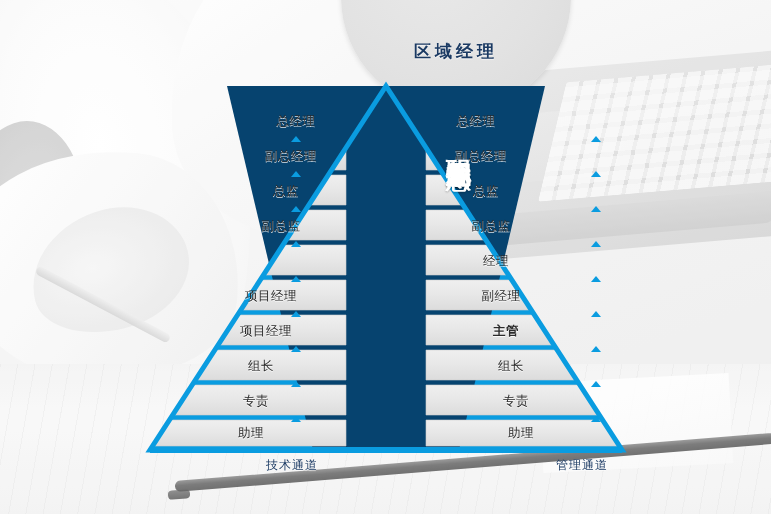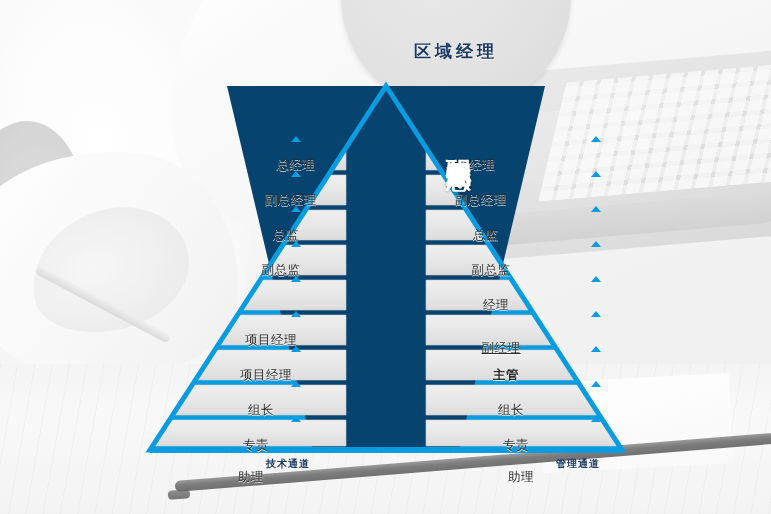--- a/index.html
+++ b/index.html
@@ -76,35 +76,34 @@
 
   
   .pyramid{position:absolute;left:0;top:0;width:771px;height:514px;}
   .pyr-svg{position:absolute;left:0;top:0;}
 
   
   .row-label{
     position:absolute;text-align:center;color:#2b2b2b;font-size:12.5px;
     white-space:nowrap;letter-spacing:.5px;
     text-shadow:0 1px 0 rgba(255,255,255,.85);
-    margin-top:44px;
   }
 
   
   .center-text{
     position:absolute;left:430px;top:140px;width:42px;
     color:#ffffff;font-size:25px;font-weight:700;line-height:1.10;
     letter-spacing:1px;text-align:center;
     writing-mode:vertical-rl;text-orientation:upright;
     text-shadow:0 1px 2px rgba(0,0,0,.25);
   }
 
   
   .channel{
-    position:absolute;top:457px;font-size:10px;font-weight:700;color:#1b3a63;
+    position:absolute;top:457px;font-size:12px;font-weight:400;color:#1b3a63;
     letter-spacing:1px;text-shadow:0 1px 1px rgba(255,255,255,.75);
     white-space:nowrap;
   }
   .channel.left{left:266px;}
   .channel.right{left:556px;}
 </style>
 </head>
 <body>
 
 <div id="stage">
@@ -217,21 +216,21 @@
     <div class="row-label" style="left:166px;top:323px;width:200px;">项目经理</div>
     <div class="row-label" style="left:156px;top:358px;width:210px;">组长</div>
     <div class="row-label" style="left:146px;top:393px;width:220px;">专责</div>
     <div class="row-label" style="left:136px;top:425px;width:230px;">助理</div>
 
     <div class="row-label" style="left:406px;top:113px;width:140px;">总经理</div>
     <div class="row-label" style="left:406px;top:148px;width:150px;">副总经理</div>
     <div class="row-label" style="left:406px;top:183px;width:160px;">总监</div>
     <div class="row-label" style="left:406px;top:218px;width:170px;">副总监</div>
     <div class="row-label" style="left:406px;top:253px;width:180px;">经理</div>
-    <div class="row-label" style="left:406px;top:296px;width:190px;text-decoration:underline;">副经理</div>
+    <div class="row-label" style="left:406px;top:288px;width:190px;">副经理</div>
     <div class="row-label" style="left:406px;top:323px;width:200px;font-weight:bold;">主管</div>
     <div class="row-label" style="left:406px;top:358px;width:210px;">组长</div>
     <div class="row-label" style="left:406px;top:393px;width:220px;">专责</div>
     <div class="row-label" style="left:406px;top:425px;width:230px;">助理</div>
 
     <div class="center-text">职业规划示意图</div>
   </div>
 
   <div class="channel left">技术通道</div>
   <div class="channel right">管理通道</div>

